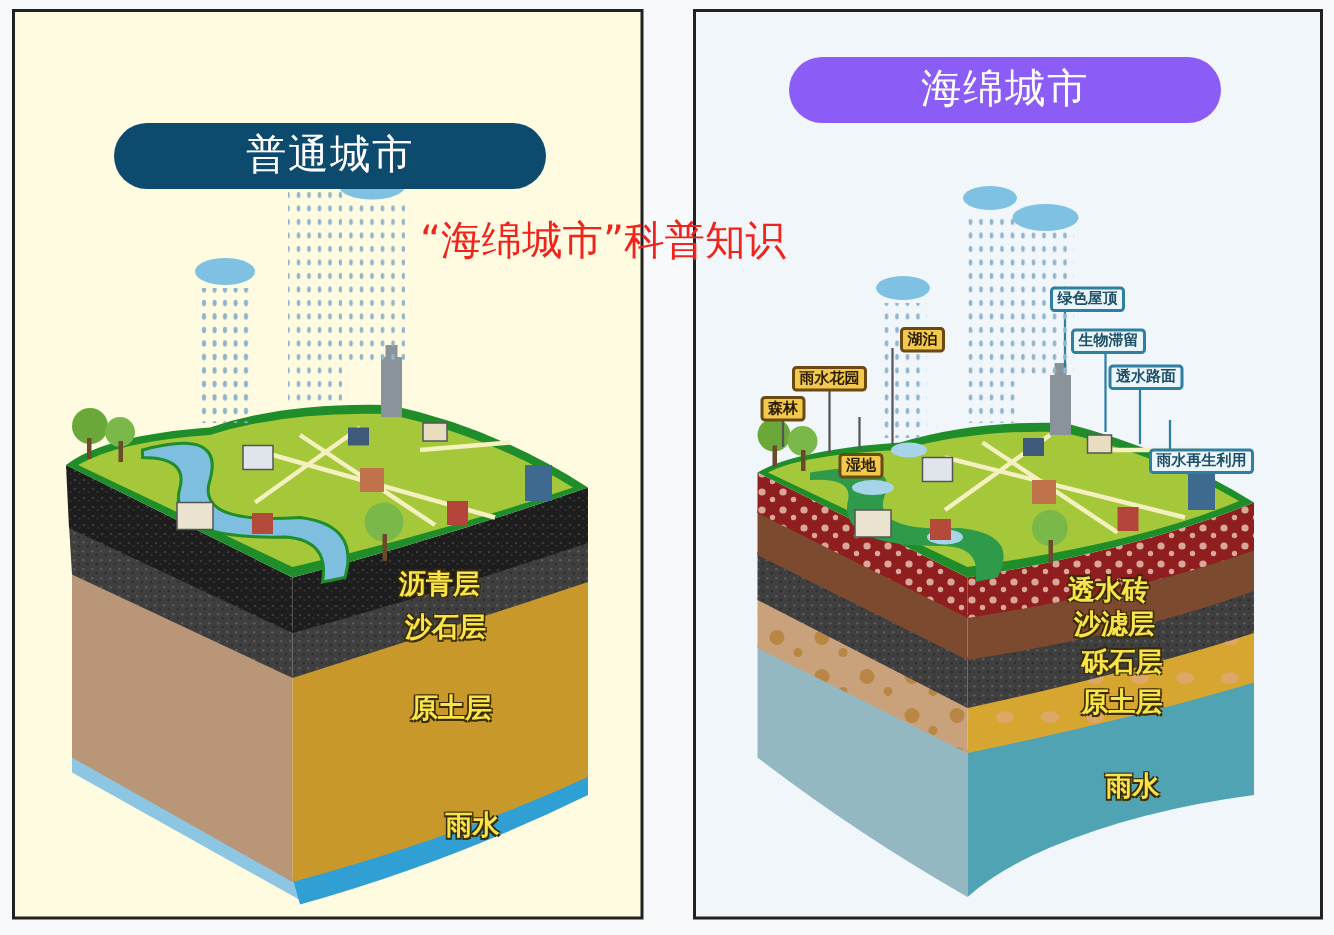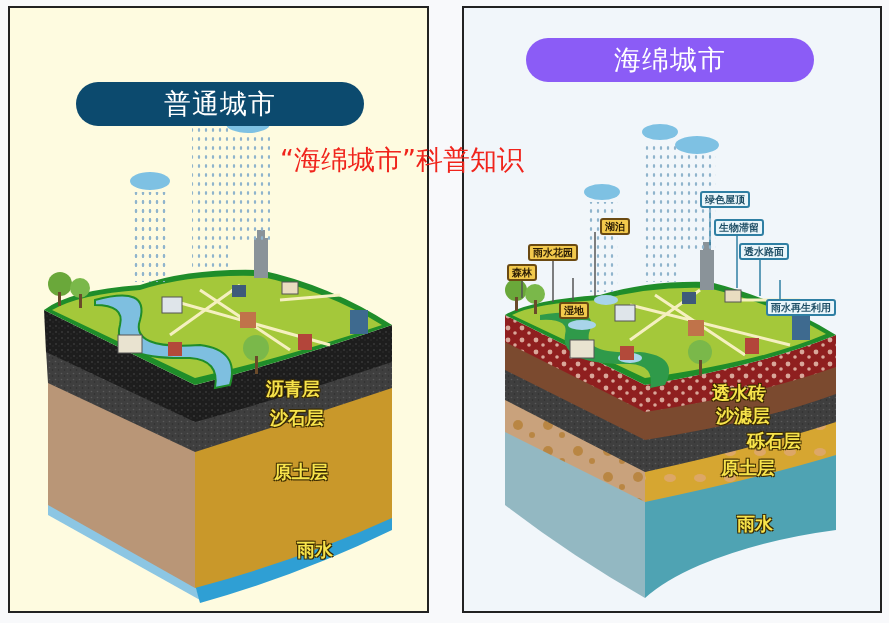--- a/index.html
+++ b/index.html
@@ -192,15 +192,15 @@
 <div class="lbl-yellow" style="left:559px;top:278px;margin-top:24px;">湿地</div>
 <div class="lbl-yellow" style="left:600px;top:218px;">湖泊</div>
 
 <div class="lbl-blue" style="left:700px;top:179px;margin-top:12px;">绿色屋顶</div>
 <div class="lbl-blue" style="left:714px;top:219px;">生物滞留</div>
 <div class="lbl-blue" style="left:739px;top:243px;">透水路面</div>
 <div class="lbl-blue" style="left:766px;top:267px;margin-top:32px;">雨水再生利用</div>
 
 <div class="layer-text" style="left:712px;top:381px;">透水砖</div>
 <div class="layer-text" style="left:716px;top:404px;">沙滤层</div>
-<div class="layer-text" style="left:747px;top:429px;">砾石层</div>
+<div class="layer-text" style="left:721px;top:429px;">砾石层</div>
 <div class="layer-text" style="left:721px;top:456px;">原土层</div>
 <div class="layer-text" style="left:737px;top:512px;">雨水</div>
 
 </body></html>

